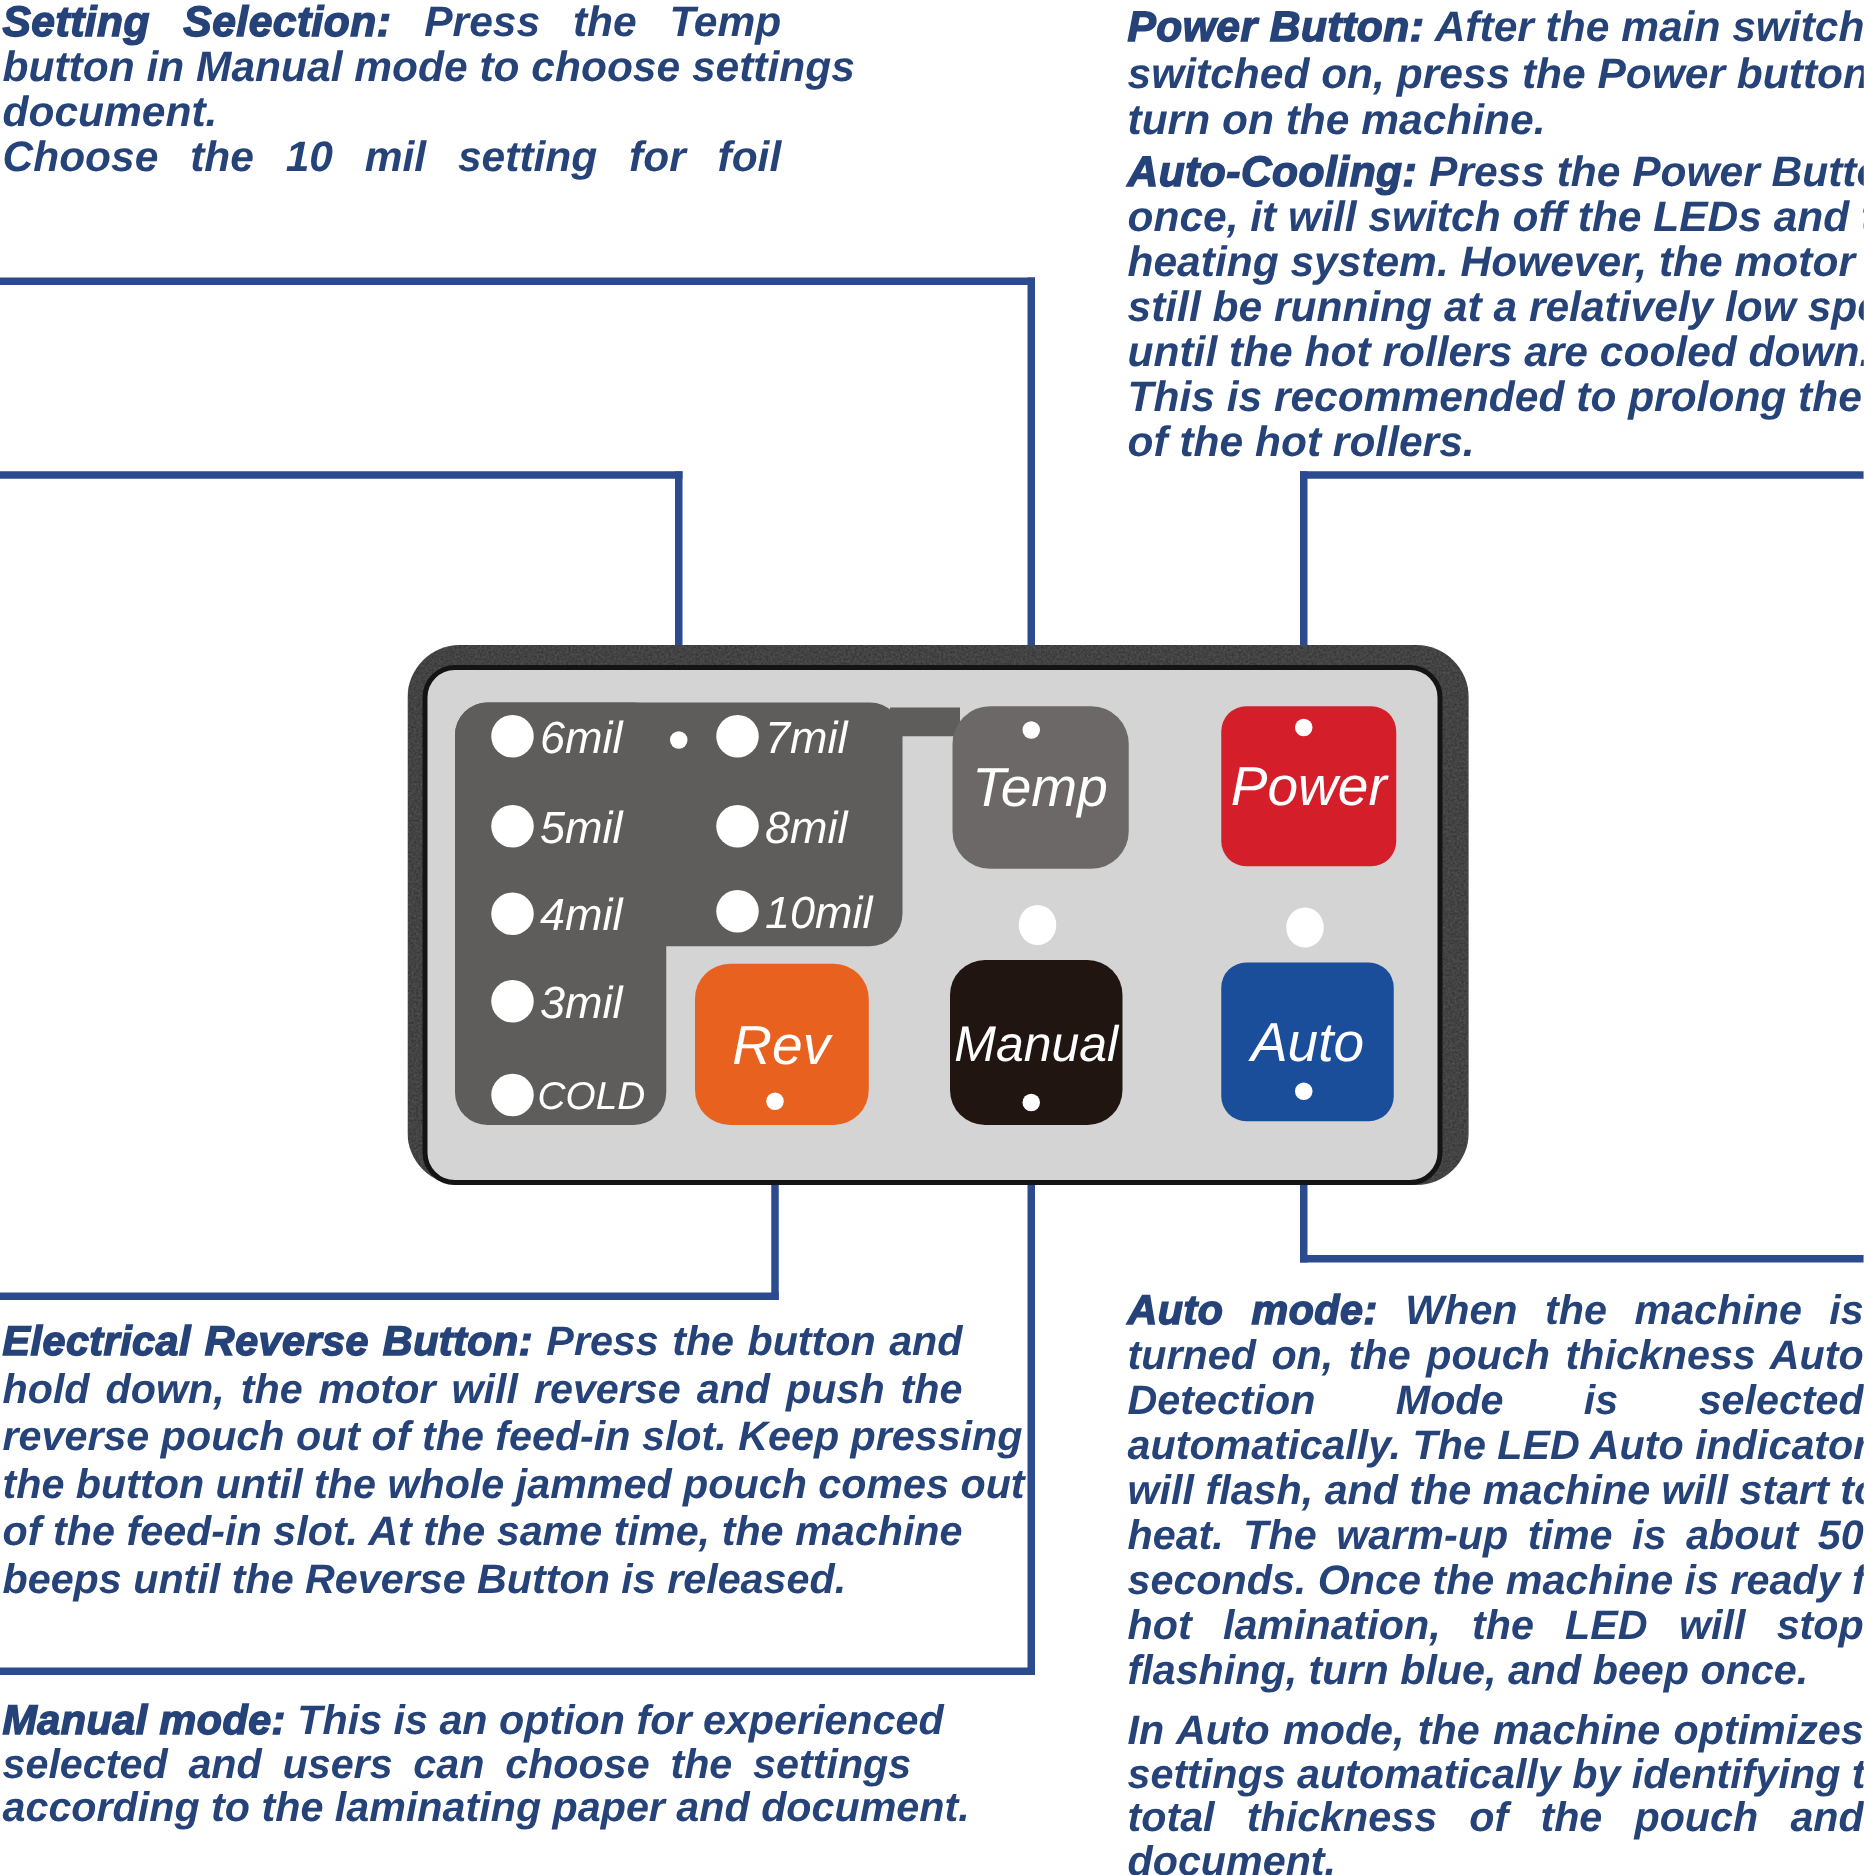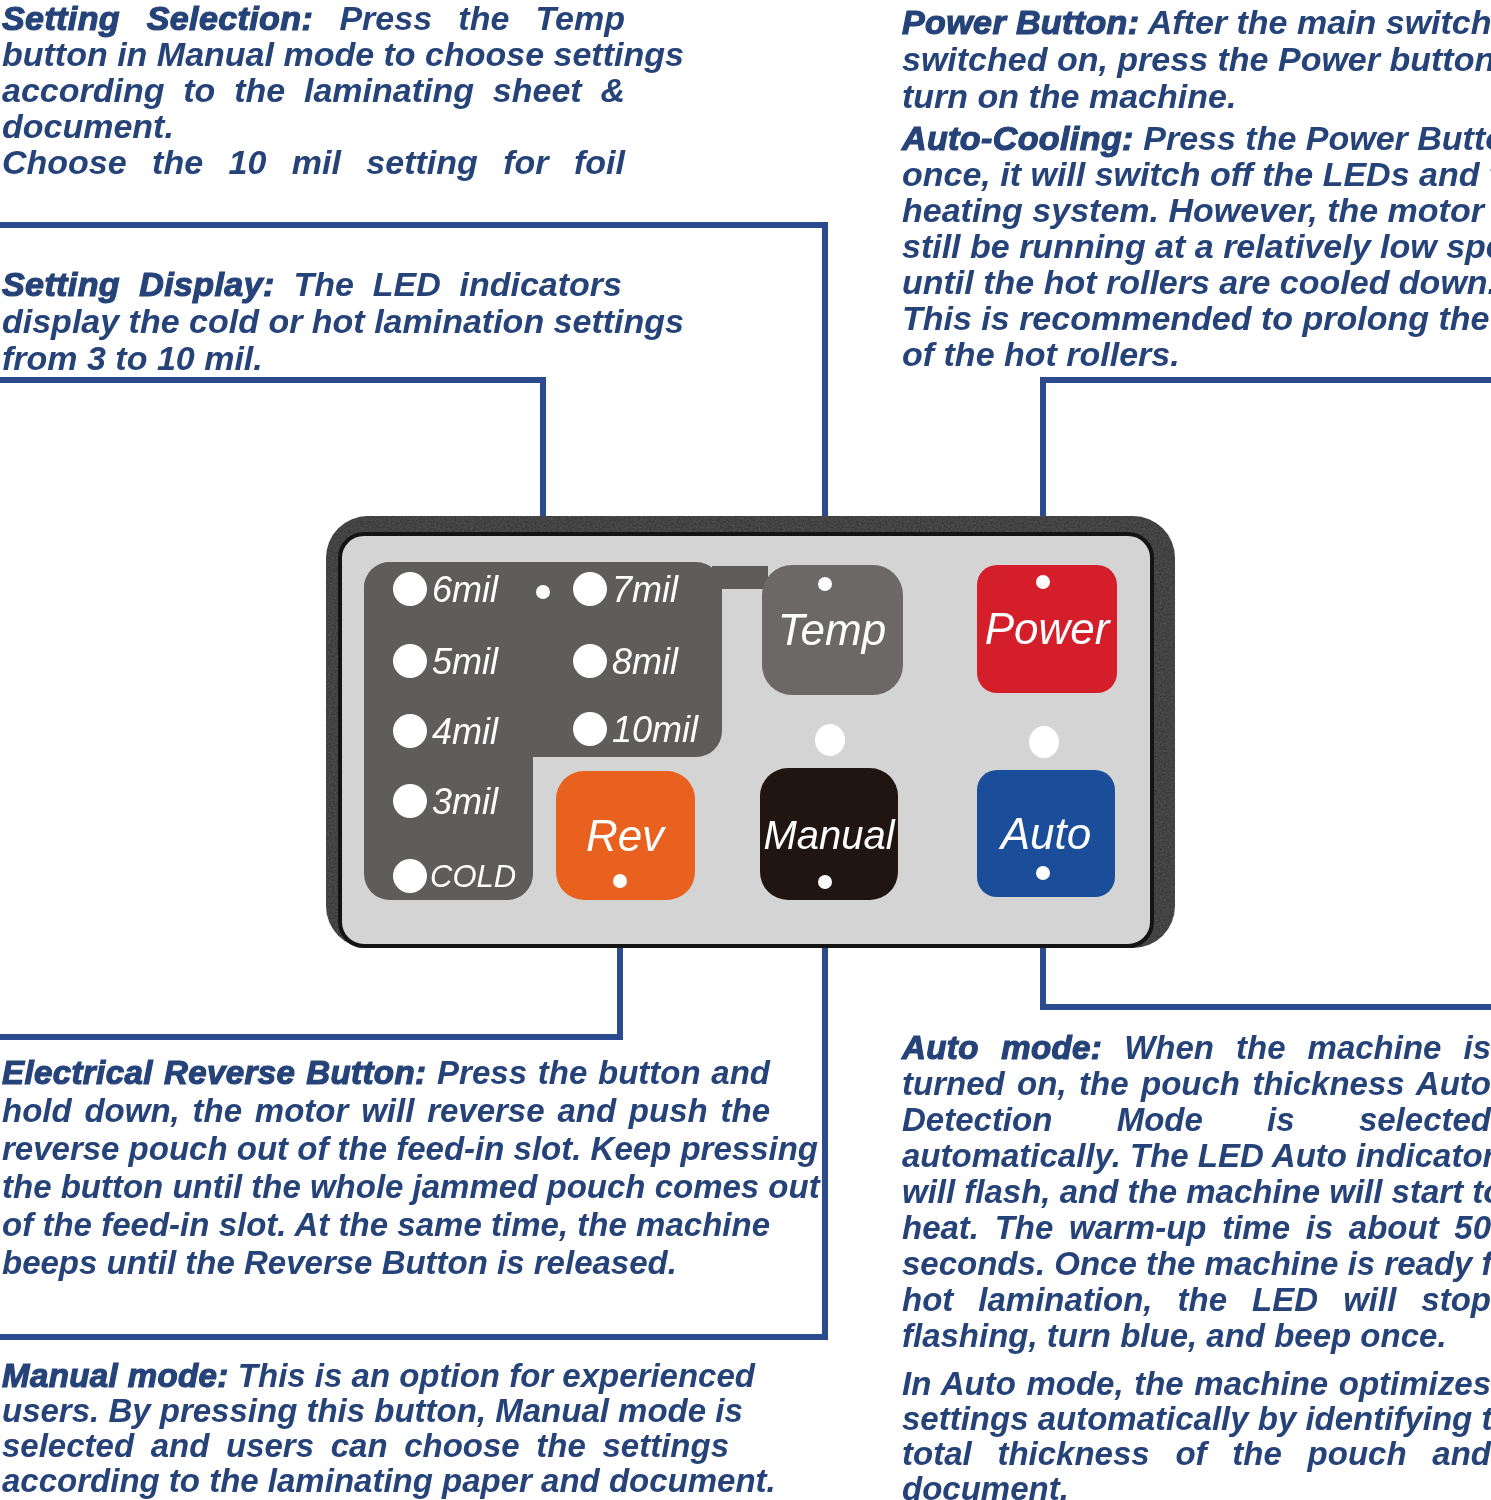--- a/index.html
+++ b/index.html
@@ -31,30 +31,24 @@
   .btn-label{fill:var(--white);font-size:44px;text-anchor:middle;}
 </style>
 </head>
 <body>
 
 <div class="stage">
 
   <section class="tb fz34" style="left:2px;top:0;width:623px;z-index:2">
     <div class="ln"><span class="hd">Setting Selection:</span> <span>Press the Temp</span></div>
     <div class="ln">button in Manual mode to choose settings</div>
-    <div class="ln">according to the laminating sheet &amp;</div>
     <div class="ln last">document.</div>
     <div class="ln">Choose the 10 mil setting for foil</div>
   </section>
 
-  <section class="tb fz34b" style="left:2px;top:266px;width:620px;z-index:2">
-    <div class="ln"><span class="hd">Setting Display:</span> <span>The LED indicators</span></div>
-    <div class="ln">display the cold or hot lamination settings</div>
-    <div class="ln last">from 3 to 10 mil.</div>
-  </section>
 
   <section class="tb fz34b" style="left:902px;top:4px;width:589px;z-index:2">
     <div class="ln"><span class="hd">Power Button:</span> <span>After the main switch is</span></div>
     <div class="ln">switched on, press the Power button to</div>
     <div class="ln last">turn on the machine.</div>
   </section>
 
   <section class="tb fz34" style="left:902px;top:120px;width:589px;z-index:2">
     <div class="ln"><span class="hd">Auto-Cooling:</span> <span>Press the Power Button</span></div>
     <div class="ln">once, it will switch off the LEDs and the</div>
@@ -69,21 +63,20 @@
     <div class="ln"><span class="hd">Electrical Reverse Button:</span> <span>Press the button and</span></div>
     <div class="ln">hold down, the motor will reverse and push the</div>
     <div class="ln">reverse pouch out of the feed-in slot. Keep pressing</div>
     <div class="ln">the button until the whole jammed pouch comes out</div>
     <div class="ln">of the feed-in slot. At the same time, the machine</div>
     <div class="ln last">beeps until the Reverse Button is released.</div>
   </section>
 
   <section class="tb fz33b" style="left:2px;top:1358px;width:727px;z-index:2">
     <div class="ln"><span class="hd">Manual mode:</span> <span>This is an option for experienced</span></div>
-    <div class="ln">users. By pressing this button, Manual mode is</div>
     <div class="ln">selected and users can choose the settings</div>
     <div class="ln last">according to the laminating paper and document.</div>
   </section>
 
   <section class="tb fz33c" style="left:902px;top:1030px;width:589px;z-index:2">
     <div class="ln"><span class="hd">Auto mode:</span> <span>When the machine is</span></div>
     <div class="ln">turned on, the pouch thickness Auto</div>
     <div class="ln">Detection Mode is selected</div>
     <div class="ln">automatically. The LED Auto indicator</div>
     <div class="ln">will flash, and the machine will start to</div>

